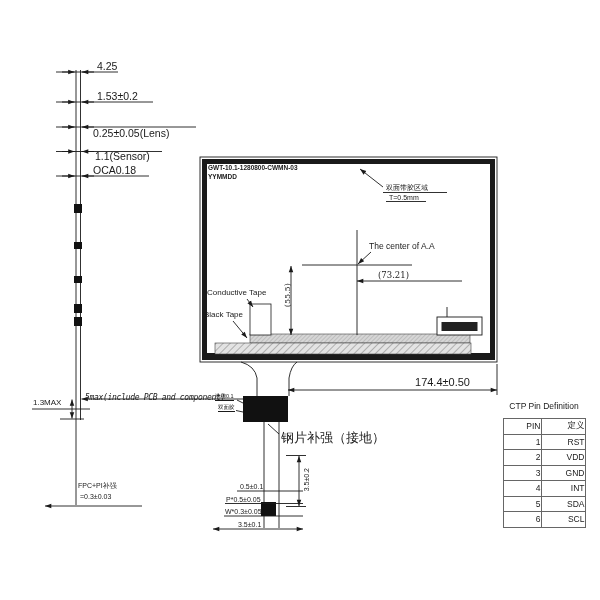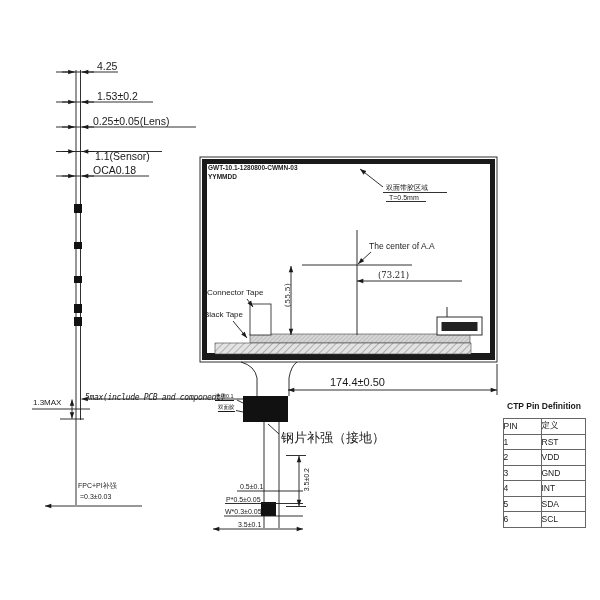--- a/index.html
+++ b/index.html
@@ -13,24 +13,24 @@
   .s9{font-size:13px;}
   .s85{font-size:8.5px;}
   .s8{font-size:8px;}
   .s7{font-size:7px;}
   .s65{font-size:6.5px;font-weight:600;}
   .s55{font-size:5.5px;}
   .rot{transform:rotate(-90deg);transform-origin:center center;text-align:center;}
   .right-block{text-align:right;line-height:11.5px;}
   .underln{border-bottom:0.8px solid #1a1a1a;padding-bottom:0.5px;}
   .pin-wrap{position:absolute;left:498px;top:401px;width:92px;}
-  .pin-title{font-size:8.5px;font-weight:700;text-align:center;margin-bottom:7px;}
+  .pin-title{font-size:8.5px;font-weight:400;text-align:center;margin-bottom:7px;}
   table.pins{border-collapse:collapse;margin:0 auto;}
   table.pins th,table.pins td{border:0.8px solid #666;font-size:8.5px;font-weight:400;
-      text-align:left;padding:0;height:14.5px;color:#1a1a1a;}
+      text-align:right;padding:0;height:14.5px;color:#1a1a1a;}
   table.pins th{font-weight:400;}
   table.pins .c1{width:37px;}
   table.pins .c2{width:43px;}
 </style>
 </head>
 <body>
 
 <div id="canvas">
 
   <svg width="600" height="600" viewBox="0 0 600 600">
@@ -139,45 +139,45 @@
 
       <line x1="237" y1="491" x2="303" y2="491"></line>
       <line x1="225" y1="503.5" x2="303" y2="503.5"></line>
       <line x1="224" y1="516" x2="303" y2="516"></line>
       <line x1="213" y1="529" x2="303" y2="529" marker-start="url(#arr)" marker-end="url(#arr)"></line>
     </g>
   </svg>
 
   <div class="lbl s10" style="left:97px;top:61px;">4.25</div>
   <div class="lbl s10" style="left:97px;top:91px;">1.53±0.2</div>
-  <div class="lbl s10" style="left:93px;top:116px;">0.25±0.05(Lens)</div>
+  <div class="lbl s10" style="left:93px;top:128px;">0.25±0.05(Lens)</div>
   <div class="lbl s10" style="left:95px;top:151px;">1.1(Sensor)</div>
   <div class="lbl s10" style="left:93px;top:165px;">OCA0.18</div>
 
   <div class="lbl s8 mono" style="left:85px;top:394px;letter-spacing:-0.3px;font-style:italic;">5max(include PCB and component)</div>
   <div class="lbl s8" style="left:33px;top:399px;">1.3MAX</div>
   <div class="lbl s7" style="left:78px;top:482px;">FPC+PI补强</div>
   <div class="lbl s7" style="left:80px;top:493px;">=0.3±0.03</div>
 
   <div class="lbl s65" style="left:208px;top:165px;">GWT-10.1-1280800-CWMN-03</div>
   <div class="lbl s65" style="left:208px;top:173.5px;">YYMMDD</div>
 
   <div class="lbl s7" style="left:386px;top:184px;">双面带胶区域</div>
   <div class="lbl s7" style="left:389px;top:194px;">T=0.5mm</div>
 
   <div class="lbl s85" style="left:369px;top:242px;">The center of A.A</div>
   <div class="lbl s85 serif" style="left:362px;top:271px;padding-left:16px;">(73.21)</div>
 
 
   <div class="lbl s8 serif rot" style="left:270px;top:291px;width:36px;">(55.5)</div>
 
-  <div class="lbl s8" style="left:207px;top:289px;">Connector Tape</div>
+  <div class="lbl s8" style="left:207px;top:289px;">Conductive Tape</div>
   <div class="lbl s8" style="left:204px;top:311px;">Black Tape</div>
 
-  <div class="lbl" style="left:330px;top:377px;width:140px;text-align:left;font-size:11px;">174.4±0.50</div>
+  <div class="lbl" style="left:330px;top:377px;width:140px;text-align:right;font-size:11px;">174.4±0.50</div>
 
   <div class="lbl s55 underln" style="left:215px;top:394px;">泡棉0.1</div>
   <div class="lbl s55 underln" style="left:218px;top:405px;">双面胶</div>
   <div class="lbl s9" style="left:281px;top:431px;">钢片补强（接地）</div>
   <div class="lbl s7 rot" style="left:289px;top:476px;width:36px;">3.5±0.2</div>
 
   <div class="lbl s7" style="left:240px;top:483px;">0.5±0.1</div>
   <div class="lbl s7" style="left:226px;top:495.5px;">P*0.5±0.05</div>
   <div class="lbl s7" style="left:225px;top:508px;">W*0.3±0.05</div>
   <div class="lbl s7" style="left:238px;top:520.5px;">3.5±0.1</div>

